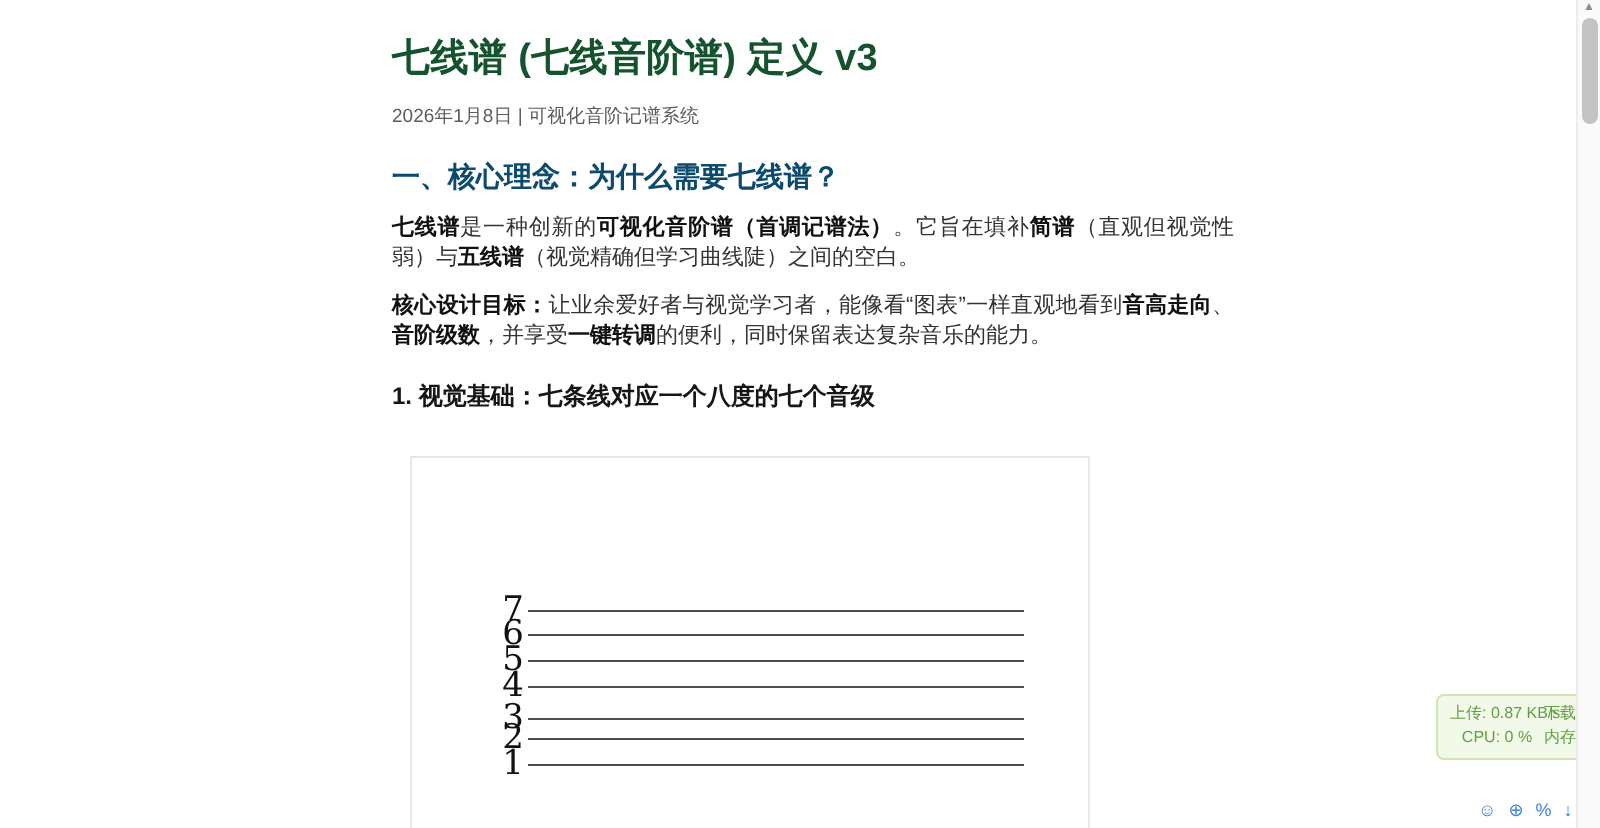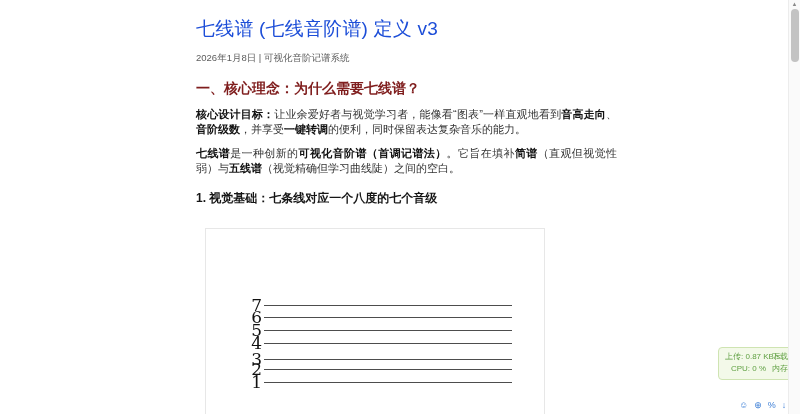--- a/index.html
+++ b/index.html
@@ -5,27 +5,27 @@
   * { box-sizing: border-box; }
   html,body { margin:0; padding:0; }
   body {
     width:800px; height:414px; overflow:hidden; position:relative;
     background:#ffffff; font-family:"Liberation Sans", sans-serif; color:#2b2b2b;
   }
   .content {
     position:absolute; left:196px; top:0; width:421px;
   }
   .doc-title {
-    margin:16px 0 0 0; font-size:19px; font-weight:normal; color:#1d4ed8; letter-spacing:0.2px;
+    margin:16px 0 0 0; font-size:19px; font-weight:bold; color:#14532d; letter-spacing:0.2px;
   }
   .date-line {
     margin:10px 0 0 0; font-size:9.5px; color:#5c5c5c;
   }
   .h2 {
-    margin:15px 0 0 0; font-size:14px; font-weight:bold; color:#7f1d1d;
+    margin:15px 0 0 0; font-size:14px; font-weight:bold; color:#0c4a6e;
   }
   .para {
     margin:9px 0 0 0; font-size:11px; line-height:1.35; color:#333333; text-align:justify;
   }
   .para b { color:#111111; }
   .h3 {
     margin:15px 0 0 0; font-size:12px; font-weight:bold; color:#161616;
   }
   .figure-box {
     position:absolute; left:205px; top:228px; width:340px; height:260px;
@@ -64,22 +64,22 @@
   }
 </style>
 </head>
 <body>
 
 <div class="content">
   <h1 class="doc-title">七线谱 (七线音阶谱) 定义 v3</h1>
   <div class="date-line">2026年1月8日 | 可视化音阶记谱系统</div>
 
   <h2 class="h2">一、核心理念：为什么需要七线谱？</h2>
+  <p class="para"><b>七线谱</b><span>是一种创新的</span><b>可视化音阶谱（首调记谱法）</b><span>。它旨在填补</span><b>简谱</b><span>（直观但视觉性弱）与</span><b>五线谱</b><span>（视觉精确但学习曲线陡）之间的空白。</span></p>
   <p class="para"><b>核心设计目标：</b><span>让业余爱好者与视觉学习者，能像看“图表”一样直观地看到</span><b>音高走向</b><span>、</span><b>音阶级数</b><span>，并享受</span><b>一键转调</b><span>的便利，同时保留表达复杂音乐的能力。</span></p>
-  <p class="para"><b>七线谱</b><span>是一种创新的</span><b>可视化音阶谱（首调记谱法）</b><span>。它旨在填补</span><b>简谱</b><span>（直观但视觉性弱）与</span><b>五线谱</b><span>（视觉精确但学习曲线陡）之间的空白。</span></p>
 
   <div class="h3">1. 视觉基础：七条线对应一个八度的七个音级</div>
 </div>
 
 <div class="figure-box">
   <div id="staff-container">
       <div class="staff-label" style="top: 67px;">7</div>
       <div class="staff-line" style="top: 76px;"></div>
       <div class="staff-label" style="top: 79px;">6</div>
       <div class="staff-line" style="top: 88px;"></div>

